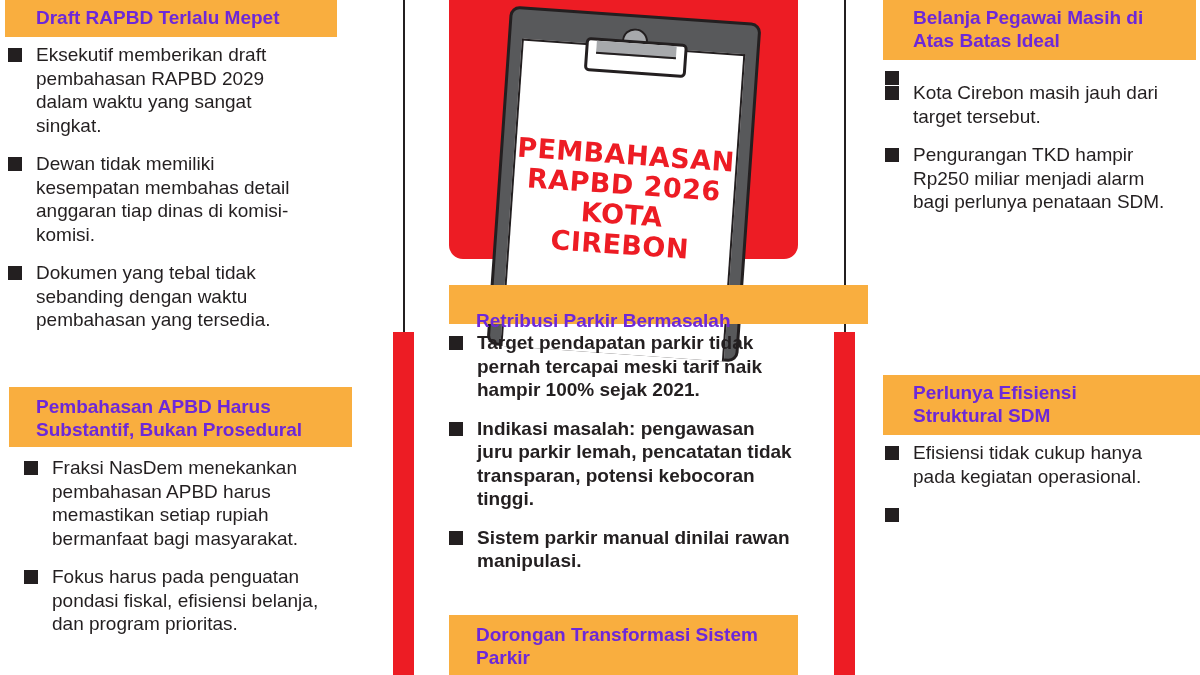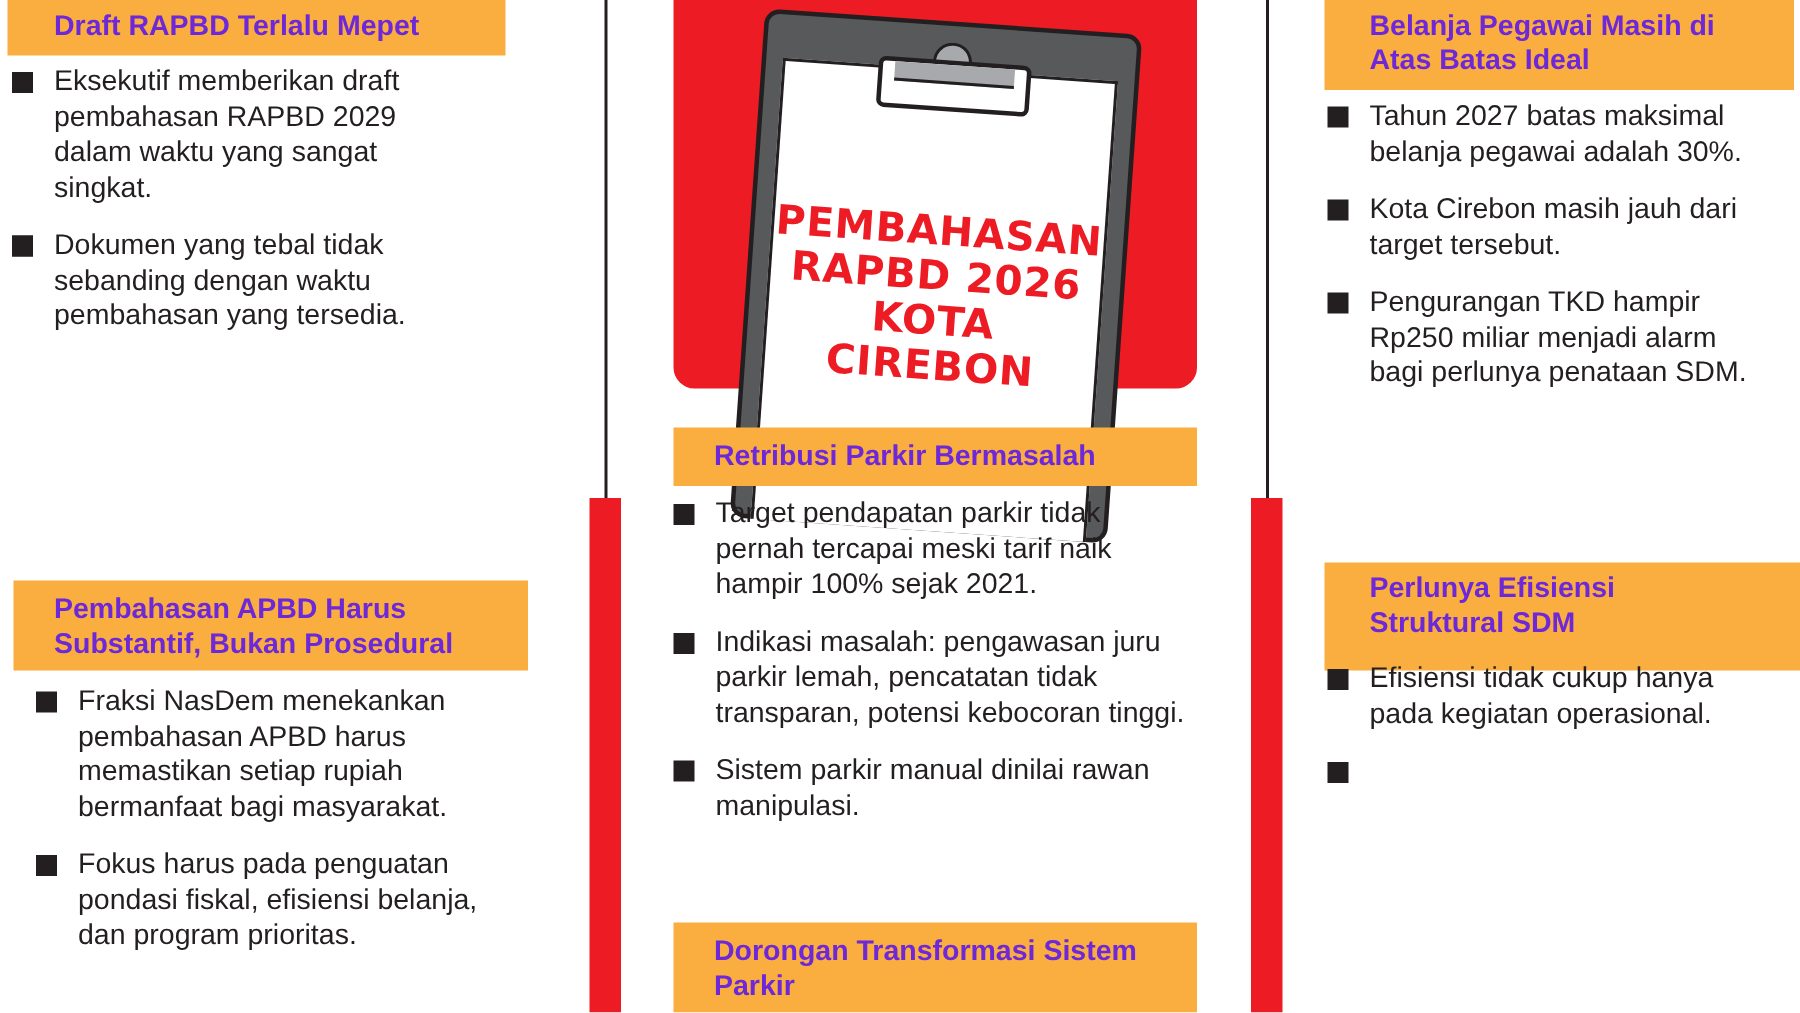--- a/index.html
+++ b/index.html
@@ -146,21 +146,21 @@
 <div class="vline" style="left:403px; top:0; height:340px;"></div>
 <div class="vbar" style="left:393px; top:332px; height:343px;"></div>
 <div class="vline" style="left:844px; top:0; height:340px;"></div>
 <div class="vbar" style="left:834px; top:332px; height:343px;"></div>
 
 <div class="header" style="left:5px; top:0; width:332px; height:37px; padding:6px 0 0 31px; font-size:19px;">
   <span>Draft RAPBD Terlalu Mepet</span>
 </div>
 <ul class="bullets" style="left:8px; top:43px; width:300px;">
   <li><span class="sq"></span><span>Eksekutif memberikan draft pembahasan RAPBD 2029 dalam waktu yang sangat singkat.</span></li>
-  <li><span class="sq"></span></li>
+  <li><span class="sq"></span><span>Dewan tidak memiliki kesempatan membahas detail anggaran tiap dinas di komisi-komisi.</span></li>
   <li><span class="sq"></span><span>Dokumen yang tebal tidak sebanding dengan waktu pembahasan yang tersedia.</span></li>
 </ul>
 
 <div class="header" style="left:9px; top:387px; width:343px; height:60px; padding:8px 0 0 27px;">
   <span>Pembahasan APBD Harus Substantif, Bukan Prosedural</span>
 </div>
 <ul class="bullets" style="left:24px; top:456px; width:330px;">
   <li><span class="sq"></span><span>Fraksi NasDem menekankan pembahasan APBD harus memastikan setiap rupiah bermanfaat bagi masyarakat.</span></li>
   <li><span class="sq"></span><span>Fokus harus pada penguatan pondasi fiskal, efisiensi belanja, dan program prioritas.</span></li>
 </ul>
@@ -174,41 +174,41 @@
       <span>RAPBD 2026</span>
       <span>KOTA CIREBON</span>
     </div>
   </div>
   <div class="clip-knob"></div>
   <div class="clip">
     <div class="clip-bar"></div>
   </div>
 </div>
 
-<div class="header" style="left:449px; top:285px; width:349px; height:39px; padding:8px 0 0 27px;">
+<div class="header" style="left:449px; top:285px; width:419px; height:39px; padding:24px 0 0 27px;">
   <span>Retribusi Parkir Bermasalah</span>
 </div>
-<ul class="bullets" style="left:449px; top:331px; width:345px;">
+<ul class="bullets" style="left:449px; top:331px; width:345px;font-weight:bold;">
   <li><span class="sq"></span><span>Target pendapatan parkir tidak pernah tercapai meski tarif naik hampir 100% sejak 2021.</span></li>
   <li><span class="sq"></span><span>Indikasi masalah: pengawasan juru parkir lemah, pencatatan tidak transparan, potensi kebocoran tinggi.</span></li>
   <li><span class="sq"></span><span>Sistem parkir manual dinilai rawan manipulasi.</span></li>
 </ul>
 
 <div class="header" style="left:449px; top:615px; width:349px; height:60px; padding:8px 0 0 27px;">
   <span>Dorongan Transformasi Sistem Parkir</span>
 </div>
 
 <div class="header" style="left:883px; top:0; width:313px; height:60px; padding:6px 40px 0 30px;">
   <span>Belanja Pegawai Masih di Atas Batas Ideal</span>
 </div>
 <ul class="bullets" style="left:885px; top:66px; width:280px;">
-  <li><span class="sq"></span><span>Tahun 2027 batas maksimal belanja pegawai adalah 30%.</span></li>
+  <li><span class="sq"></span></li>
   <li><span class="sq"></span><span>Kota Cirebon masih jauh dari target tersebut.</span></li>
   <li><span class="sq"></span><span>Pengurangan TKD hampir Rp250 miliar menjadi alarm bagi perlunya penataan SDM.</span></li>
 </ul>
 
-<div class="header" style="left:883px; top:375px; width:317px; height:72px; padding:6px 80px 0 30px;">
+<div class="header" style="left:883px; top:375px; width:317px; height:60px; padding:6px 80px 0 30px;">
   <span>Perlunya Efisiensi Struktural SDM</span>
 </div>
 <ul class="bullets" style="left:885px; top:441px; width:300px;">
   <li><span class="sq"></span><span>Efisiensi tidak cukup hanya pada kegiatan operasional.</span></li>
   <li><span class="sq"></span></li>
 </ul>
 
 </body></html>

